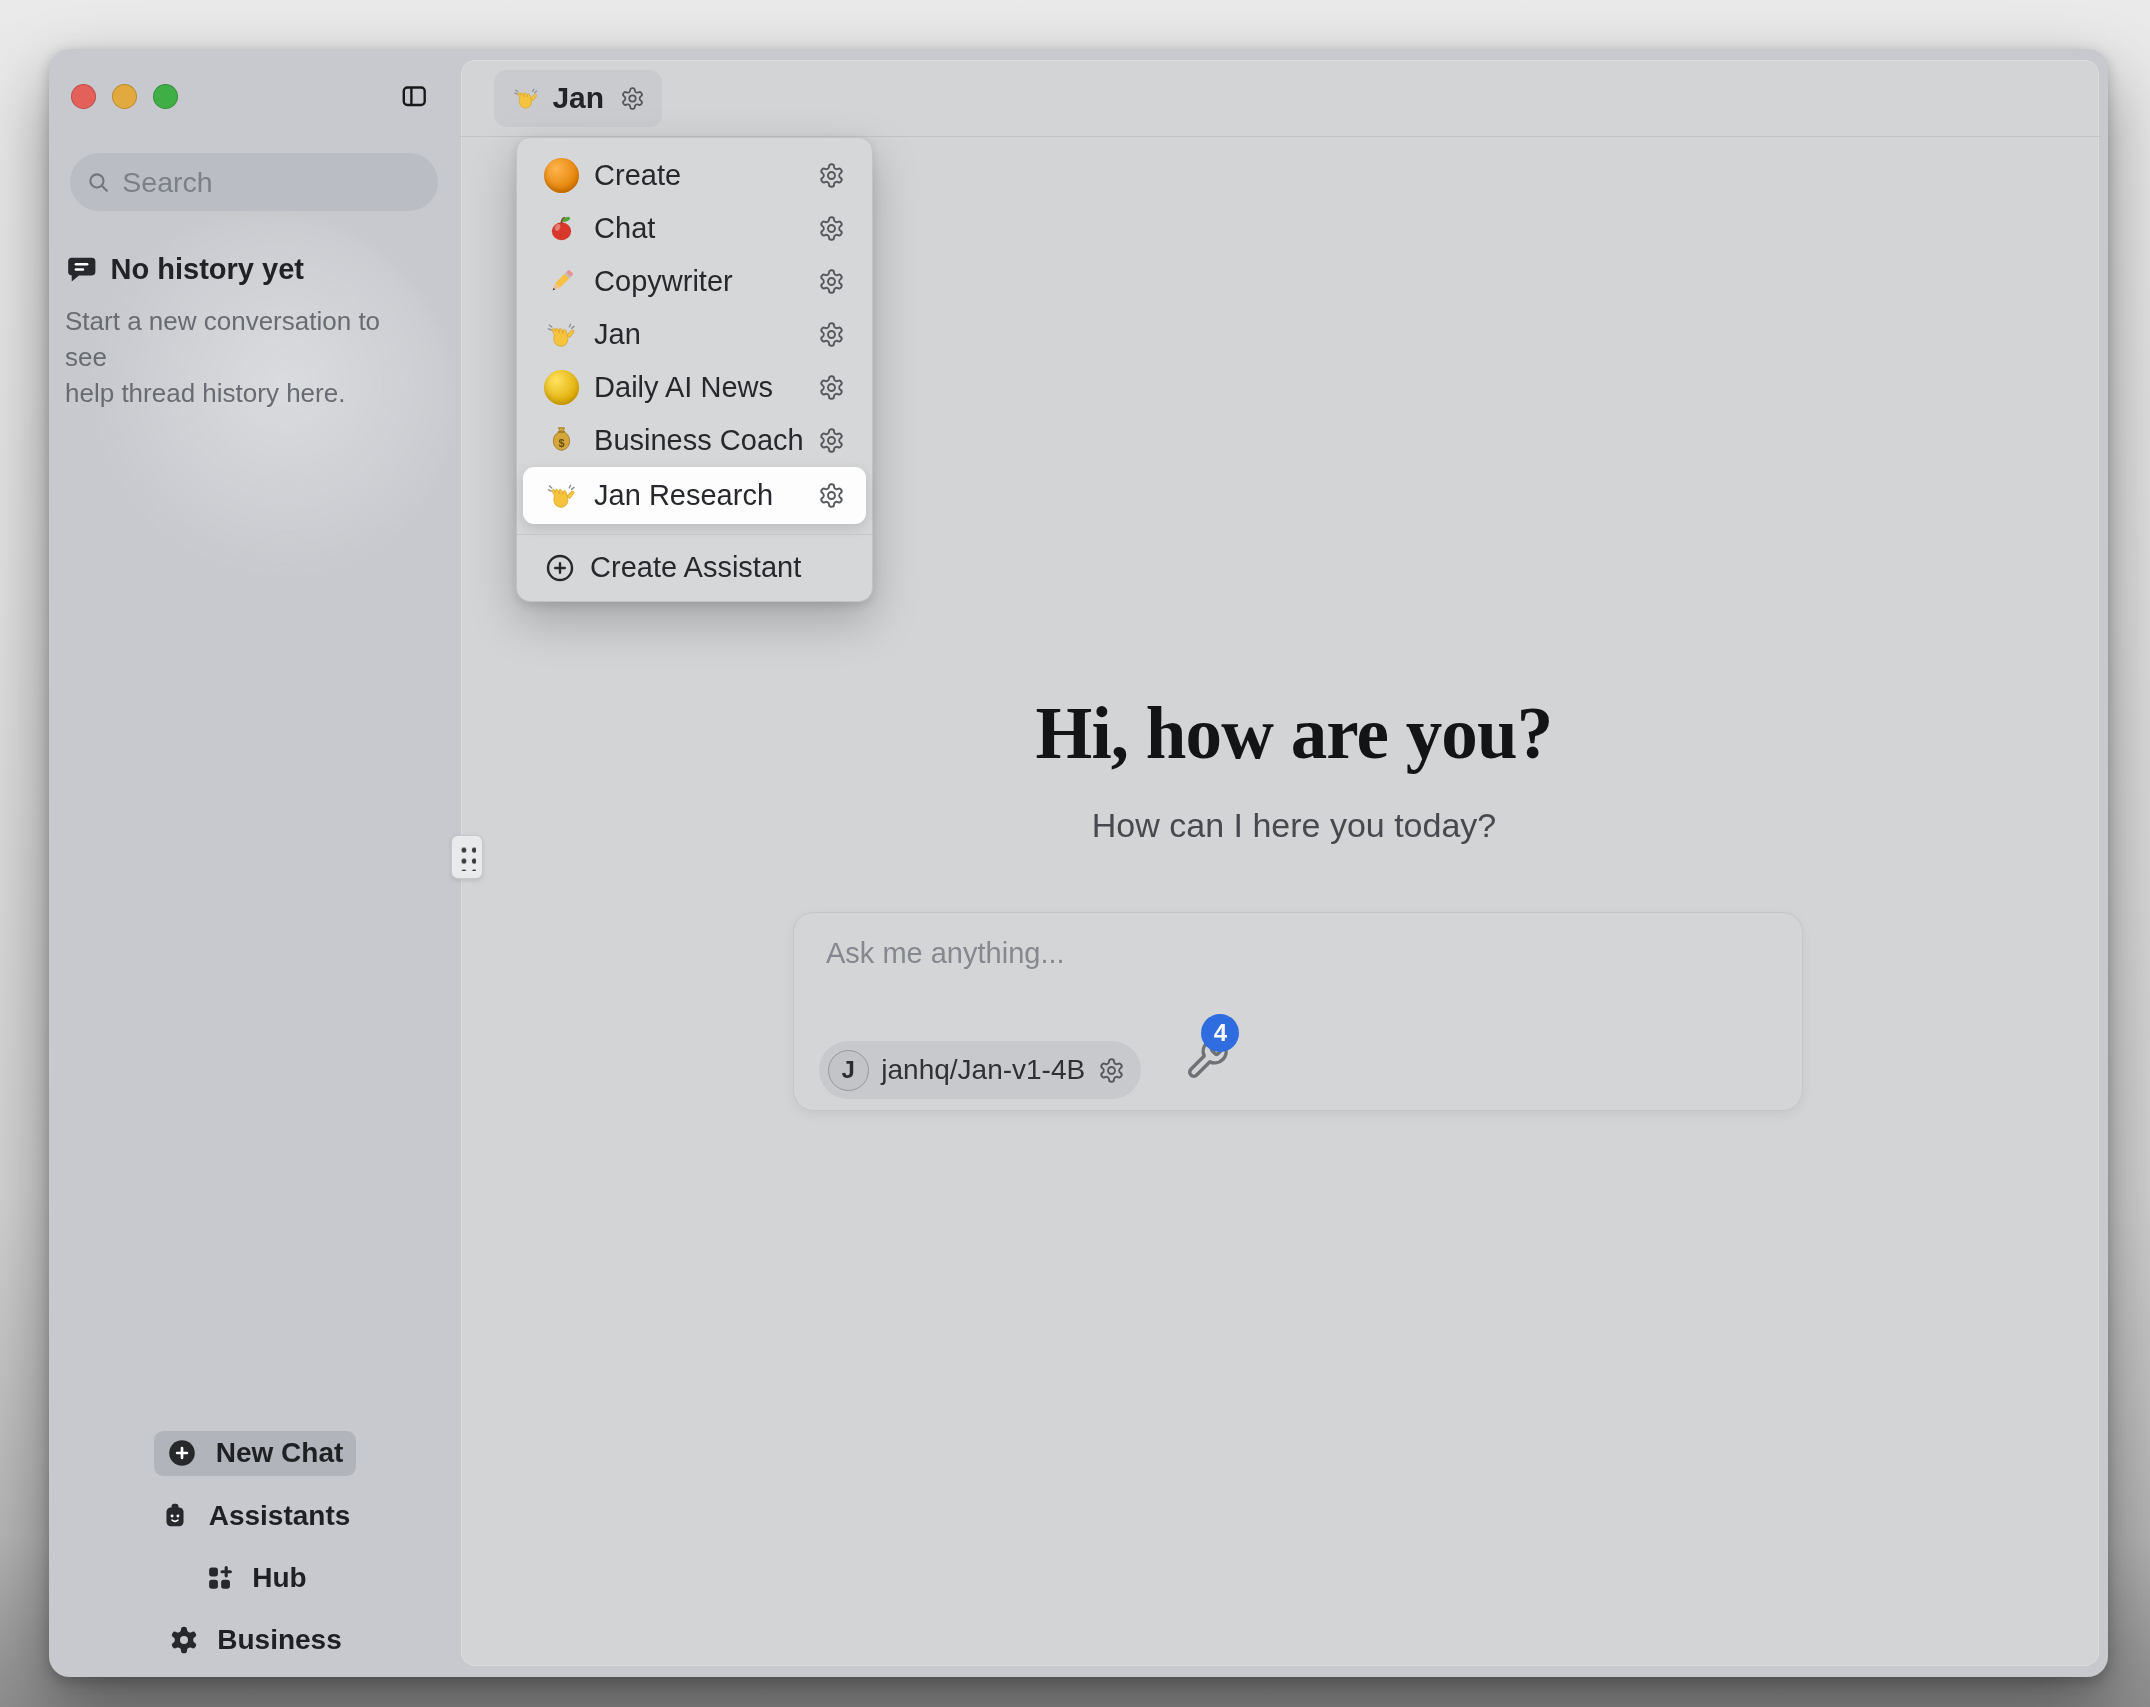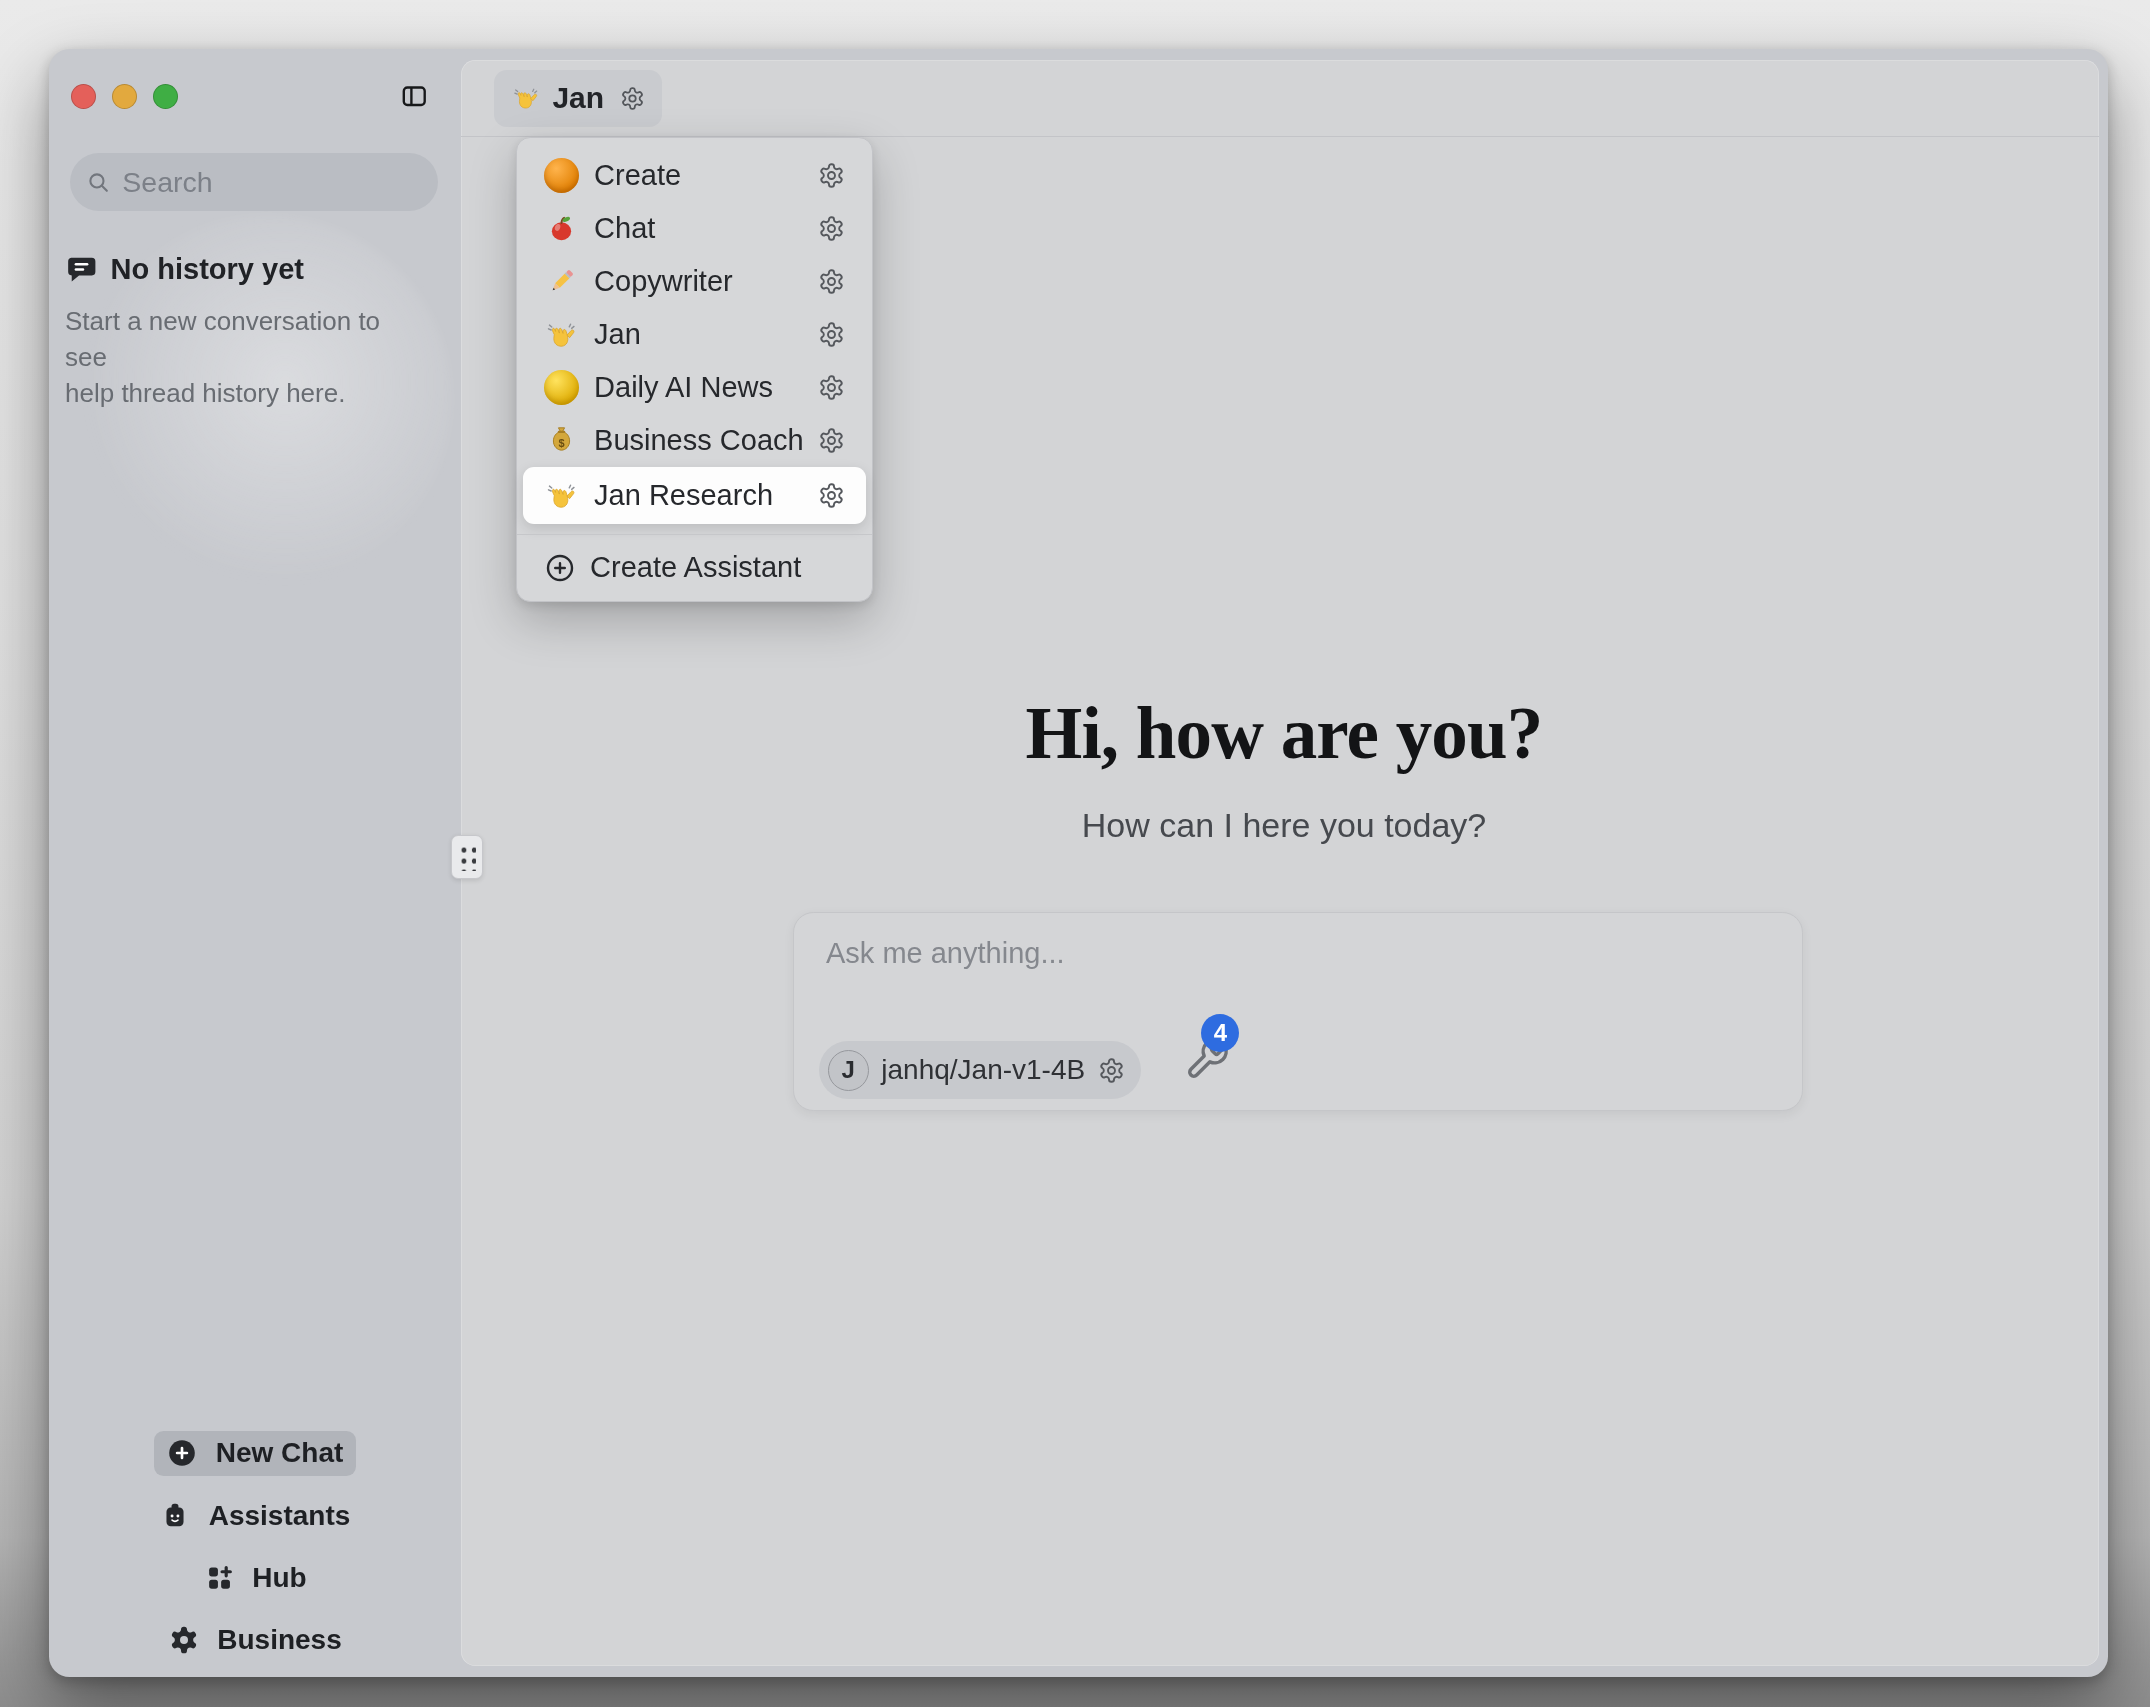--- a/index.html
+++ b/index.html
@@ -64,21 +64,21 @@
   .menu-item .ic{ width:36px; display:flex; justify-content:center; }
   .menu-item .lbl{ font-size:29px; color:#26282c; margin-left:14.2px; }
   .menu-item .gear{ margin-left:auto; color:#55585d; }
   .menu-item.selected{ height:57px; background:#fdfdfd; box-shadow:0 4.7px 12.6px rgba(0,0,0,.12); }
   .menu-sep{ height:1.6px; background:#c6c7ca; margin:9.5px -6.3px 8px -6.3px; }
   .menu-footer{ display:flex; align-items:center; height:49px; padding:0 20.6px; }
   .menu-footer .lbl{ font-size:29px; color:#26282c; margin-left:14.2px; font-weight:500;}
   .circle-orange{ width:35px;height:35px;border-radius:50%;background:radial-gradient(circle at 35% 30%, #ffb44d, #e07e00 75%); box-shadow:inset 0 -3.2px 5.5px rgba(130,60,0,.35);}
   .circle-yellow{ width:35px;height:35px;border-radius:50%;background:radial-gradient(circle at 35% 30%, #ffe35e, #ddaa00 75%); box-shadow:inset 0 -3.2px 5.5px rgba(140,100,0,.35);}
   
-  .greeting{ position:absolute; left:4px; top:632px; width:100%; text-align:center; }
+  .greeting{ position:absolute; left:14px; top:632px; width:100%; text-align:center; }
   .greeting h1{ font-family:"Liberation Serif", serif; font-weight:700; font-size:73px; letter-spacing:-0.8px; color:#131416; }
   .greeting h2{ margin-top:30px; font-size:34px; font-weight:400; color:#46494e; }
   
   .composer{
     position:absolute; left:332px; top:852px; width:1010px; height:199px;
     background:#d4d5d7; border:1.6px solid #c5c6c9; border-radius:20.6px;
     box-shadow:0 3.2px 11px rgba(0,0,0,.06);
   }
   .composer input{ position:absolute; left:32px; top:24px; width:711px; border:0; outline:0; background:transparent;
      font-size:29px; font-family:"Liberation Sans",sans-serif; color:#3a3d42; }

